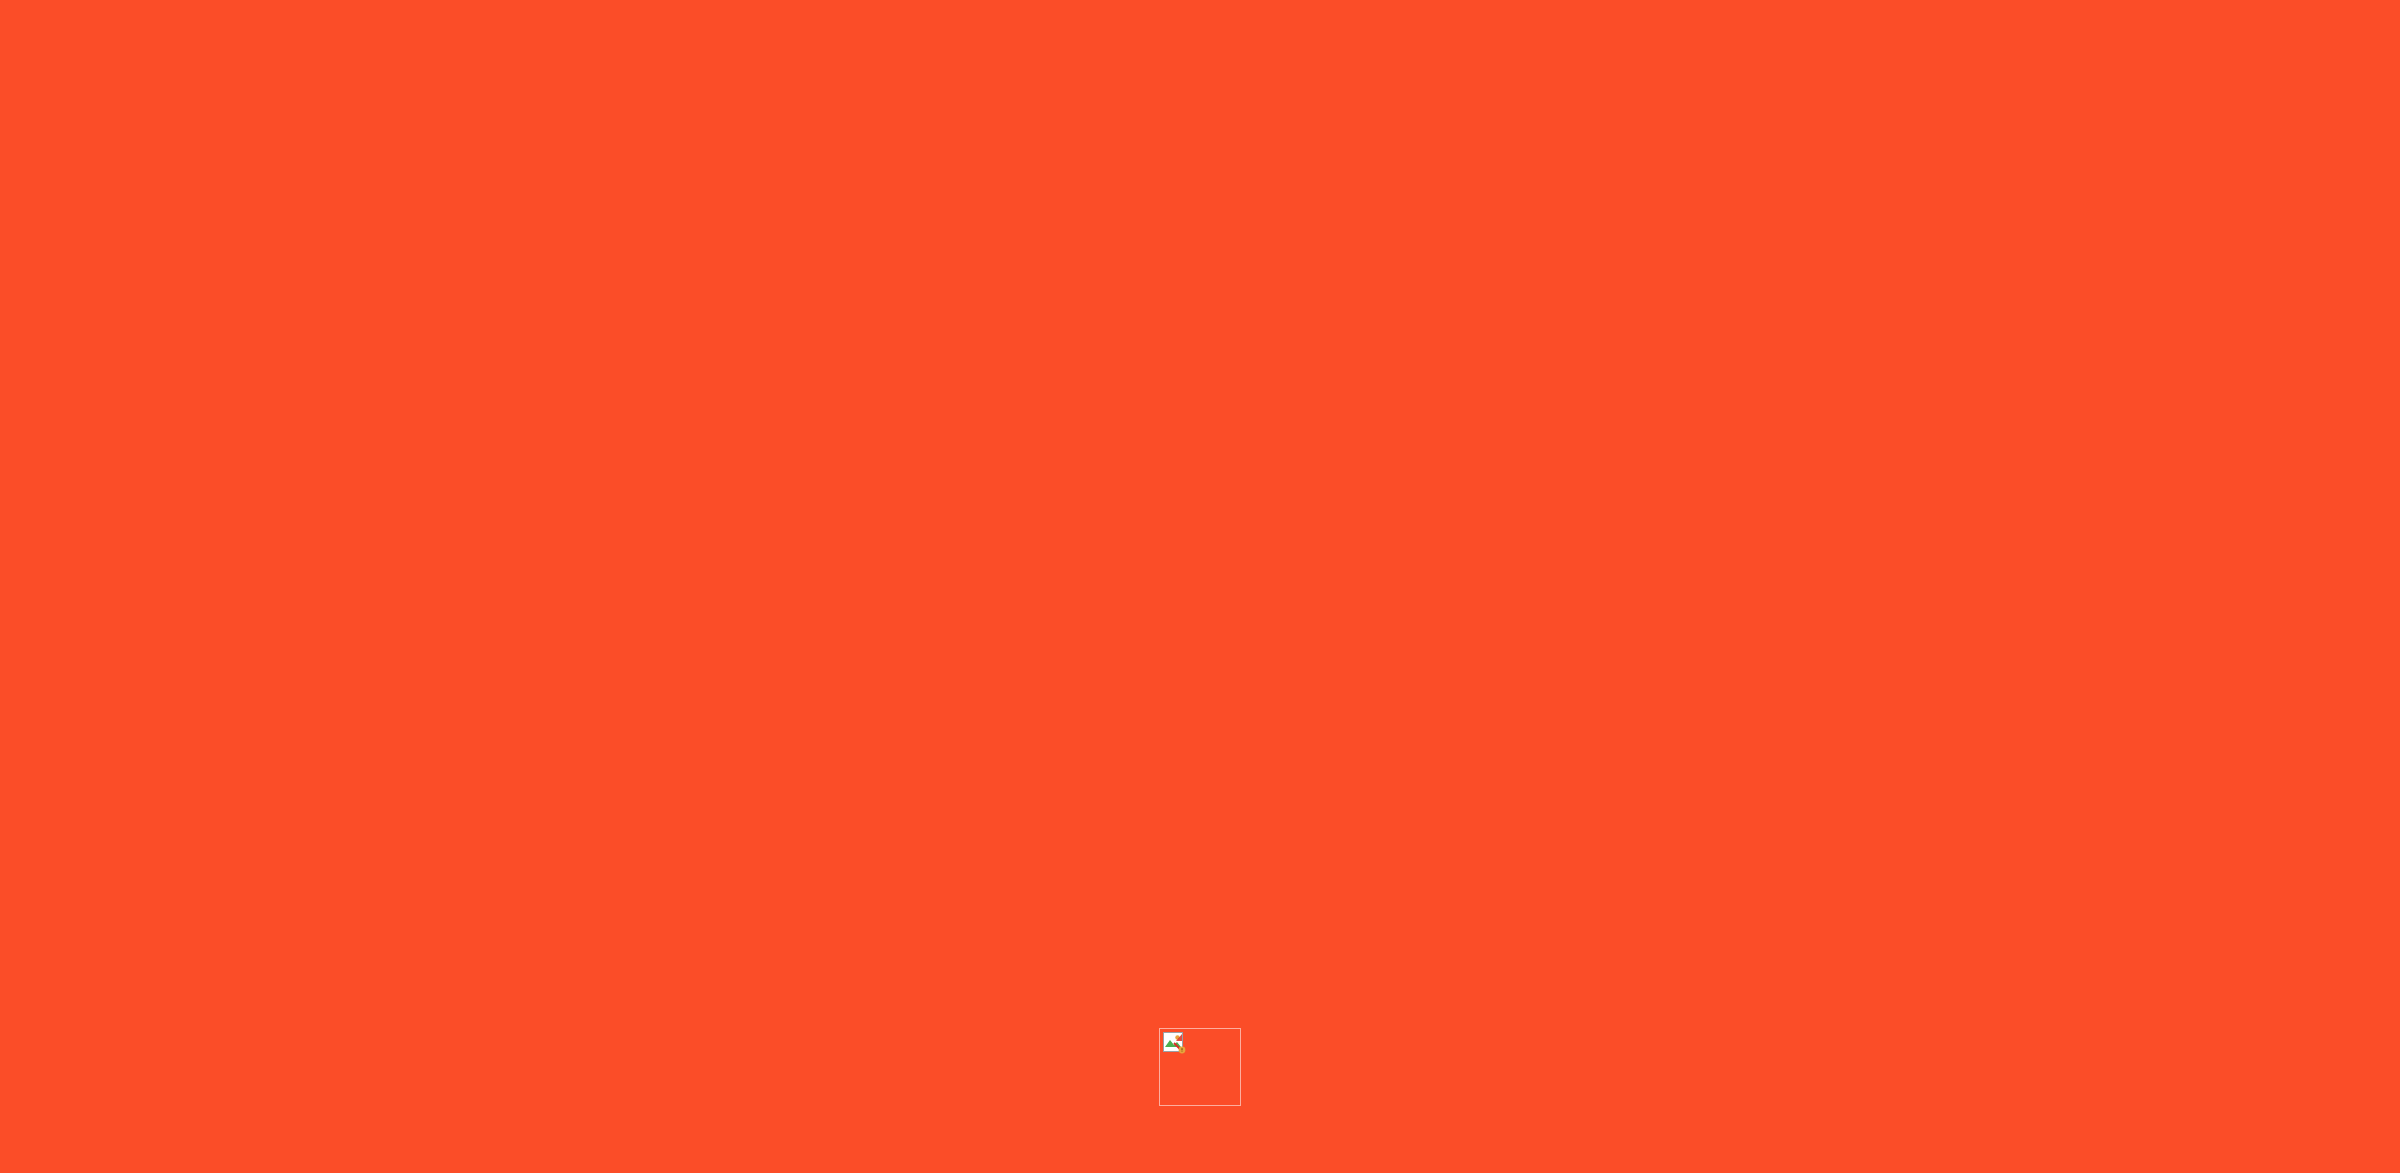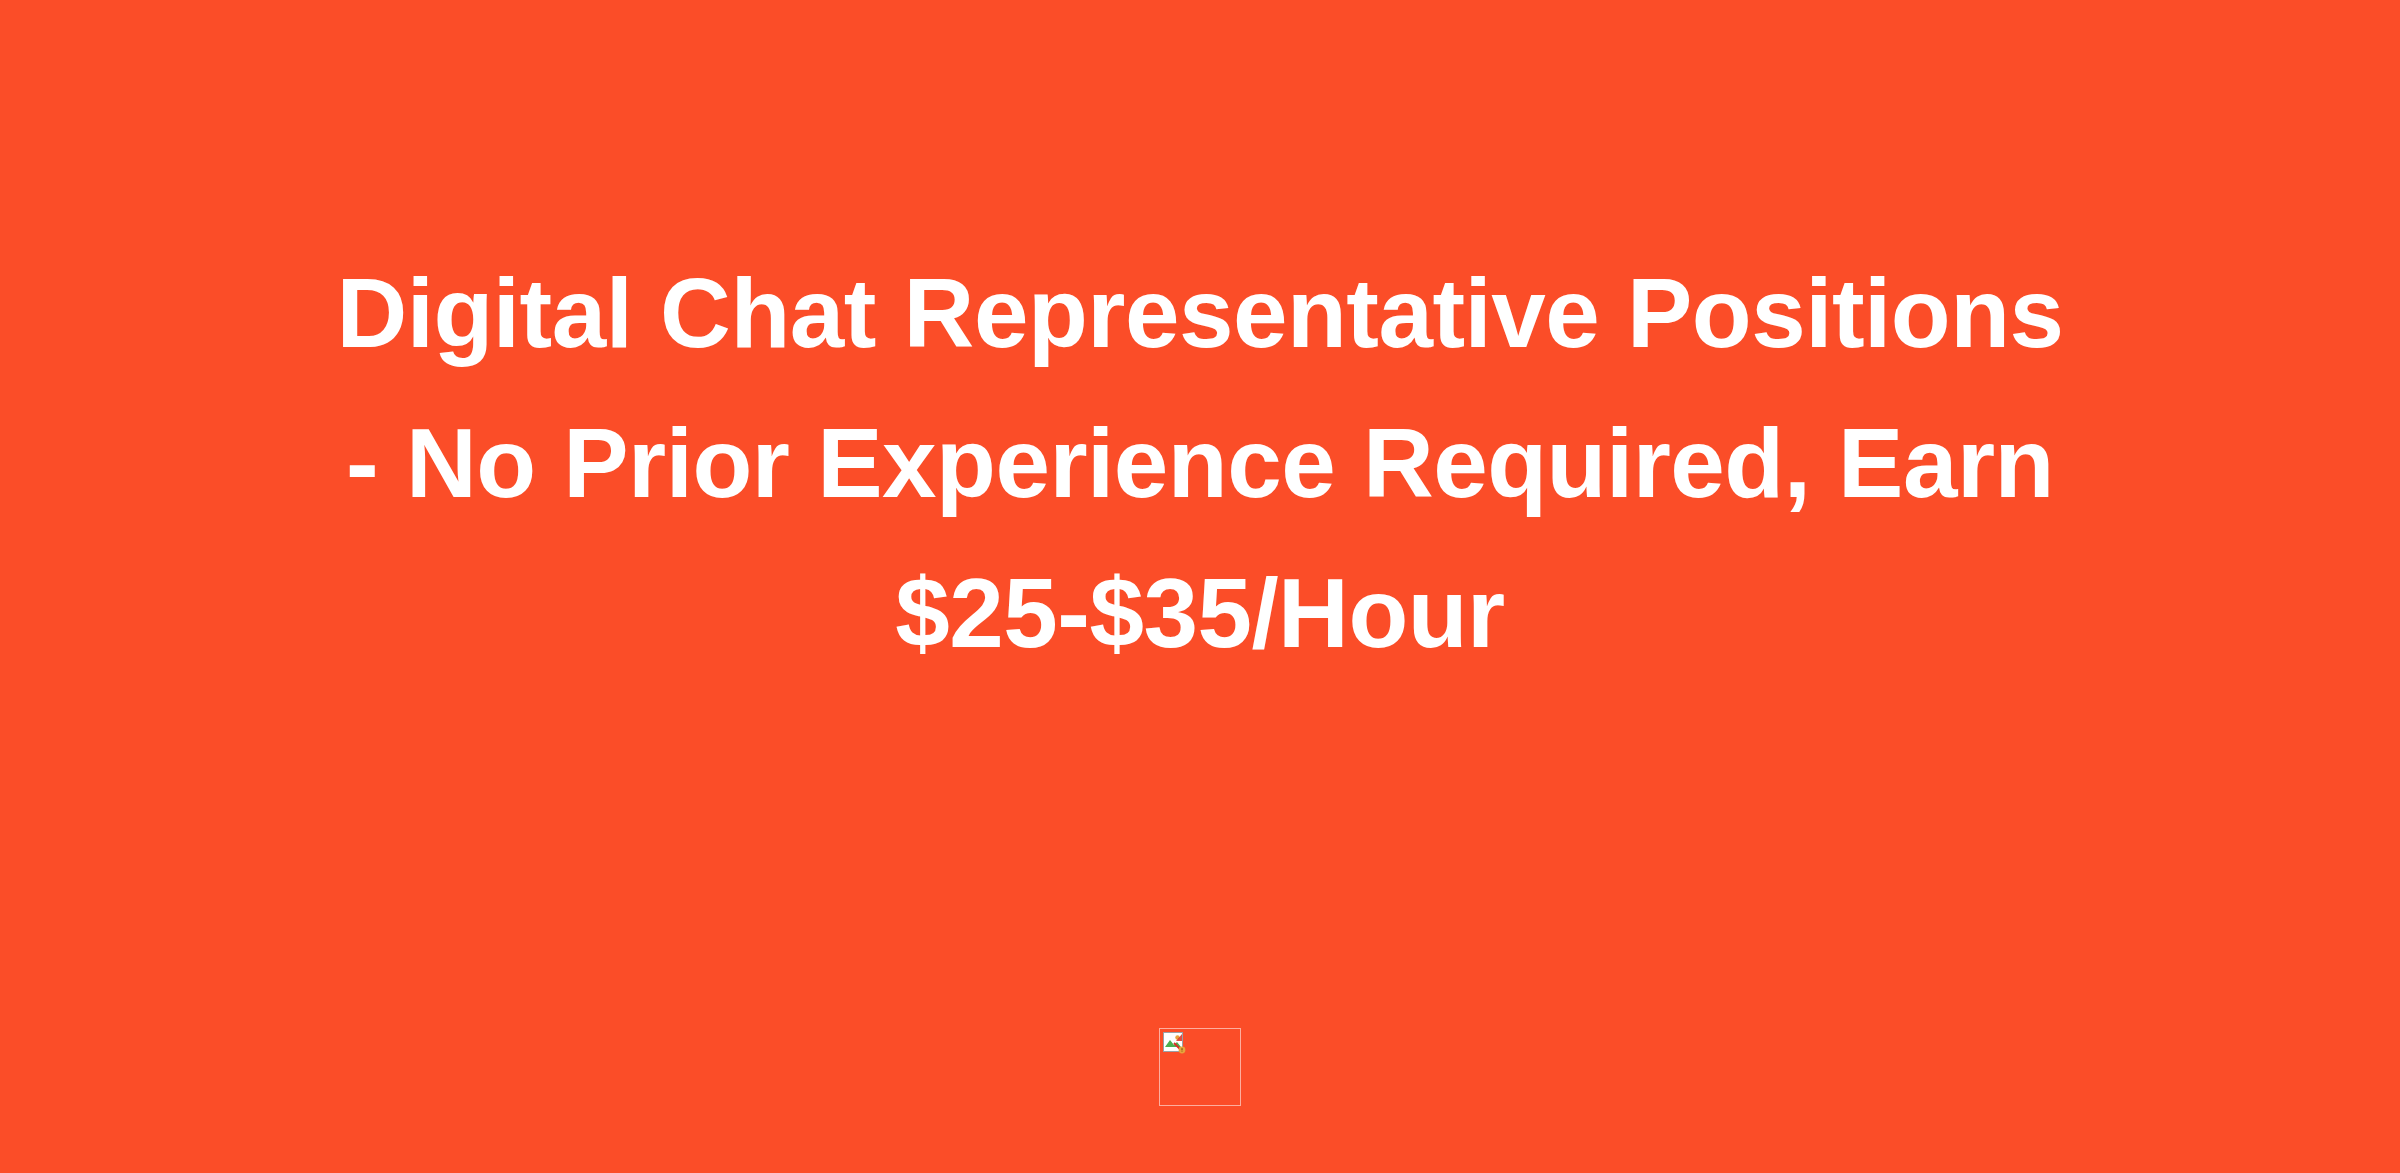--- a/index.html
+++ b/index.html
@@ -97,21 +97,20 @@
     white-space: nowrap;
     pointer-events: none;
   }
 </style>
 </head>
 <body>
 
 <div class="page">
 
   <div class="hero">
-    <h1 class="hero-title">Digital Chat Representative Positions - No Prior Experience Required, Earn $25-$35/Hour</h1>
   </div>
 
   <div class="media-slot">
     <div class="broken-image">
       <svg class="broken-image-glyph" viewBox="0 0 24 22" xmlns="http://www.w3.org/2000/svg">
         <rect x="0.5" y="0.5" width="19" height="19" fill="#FFFFFF" stroke="#9AA0A6" stroke-width="1"></rect>
         <path d="M2 15 L7 8 L11 13 L14 10 L18 15 Z" fill="#4CAF50"></path>
         <circle cx="14.5" cy="5.5" r="2.2" fill="#E8A33D"></circle>
         <path d="M19 2 L19 9 L13 9 Z" fill="#D93025" opacity="0.85"></path>
         <path d="M11 11 L20 20" stroke="#D93025" stroke-width="2" fill="none"></path>

